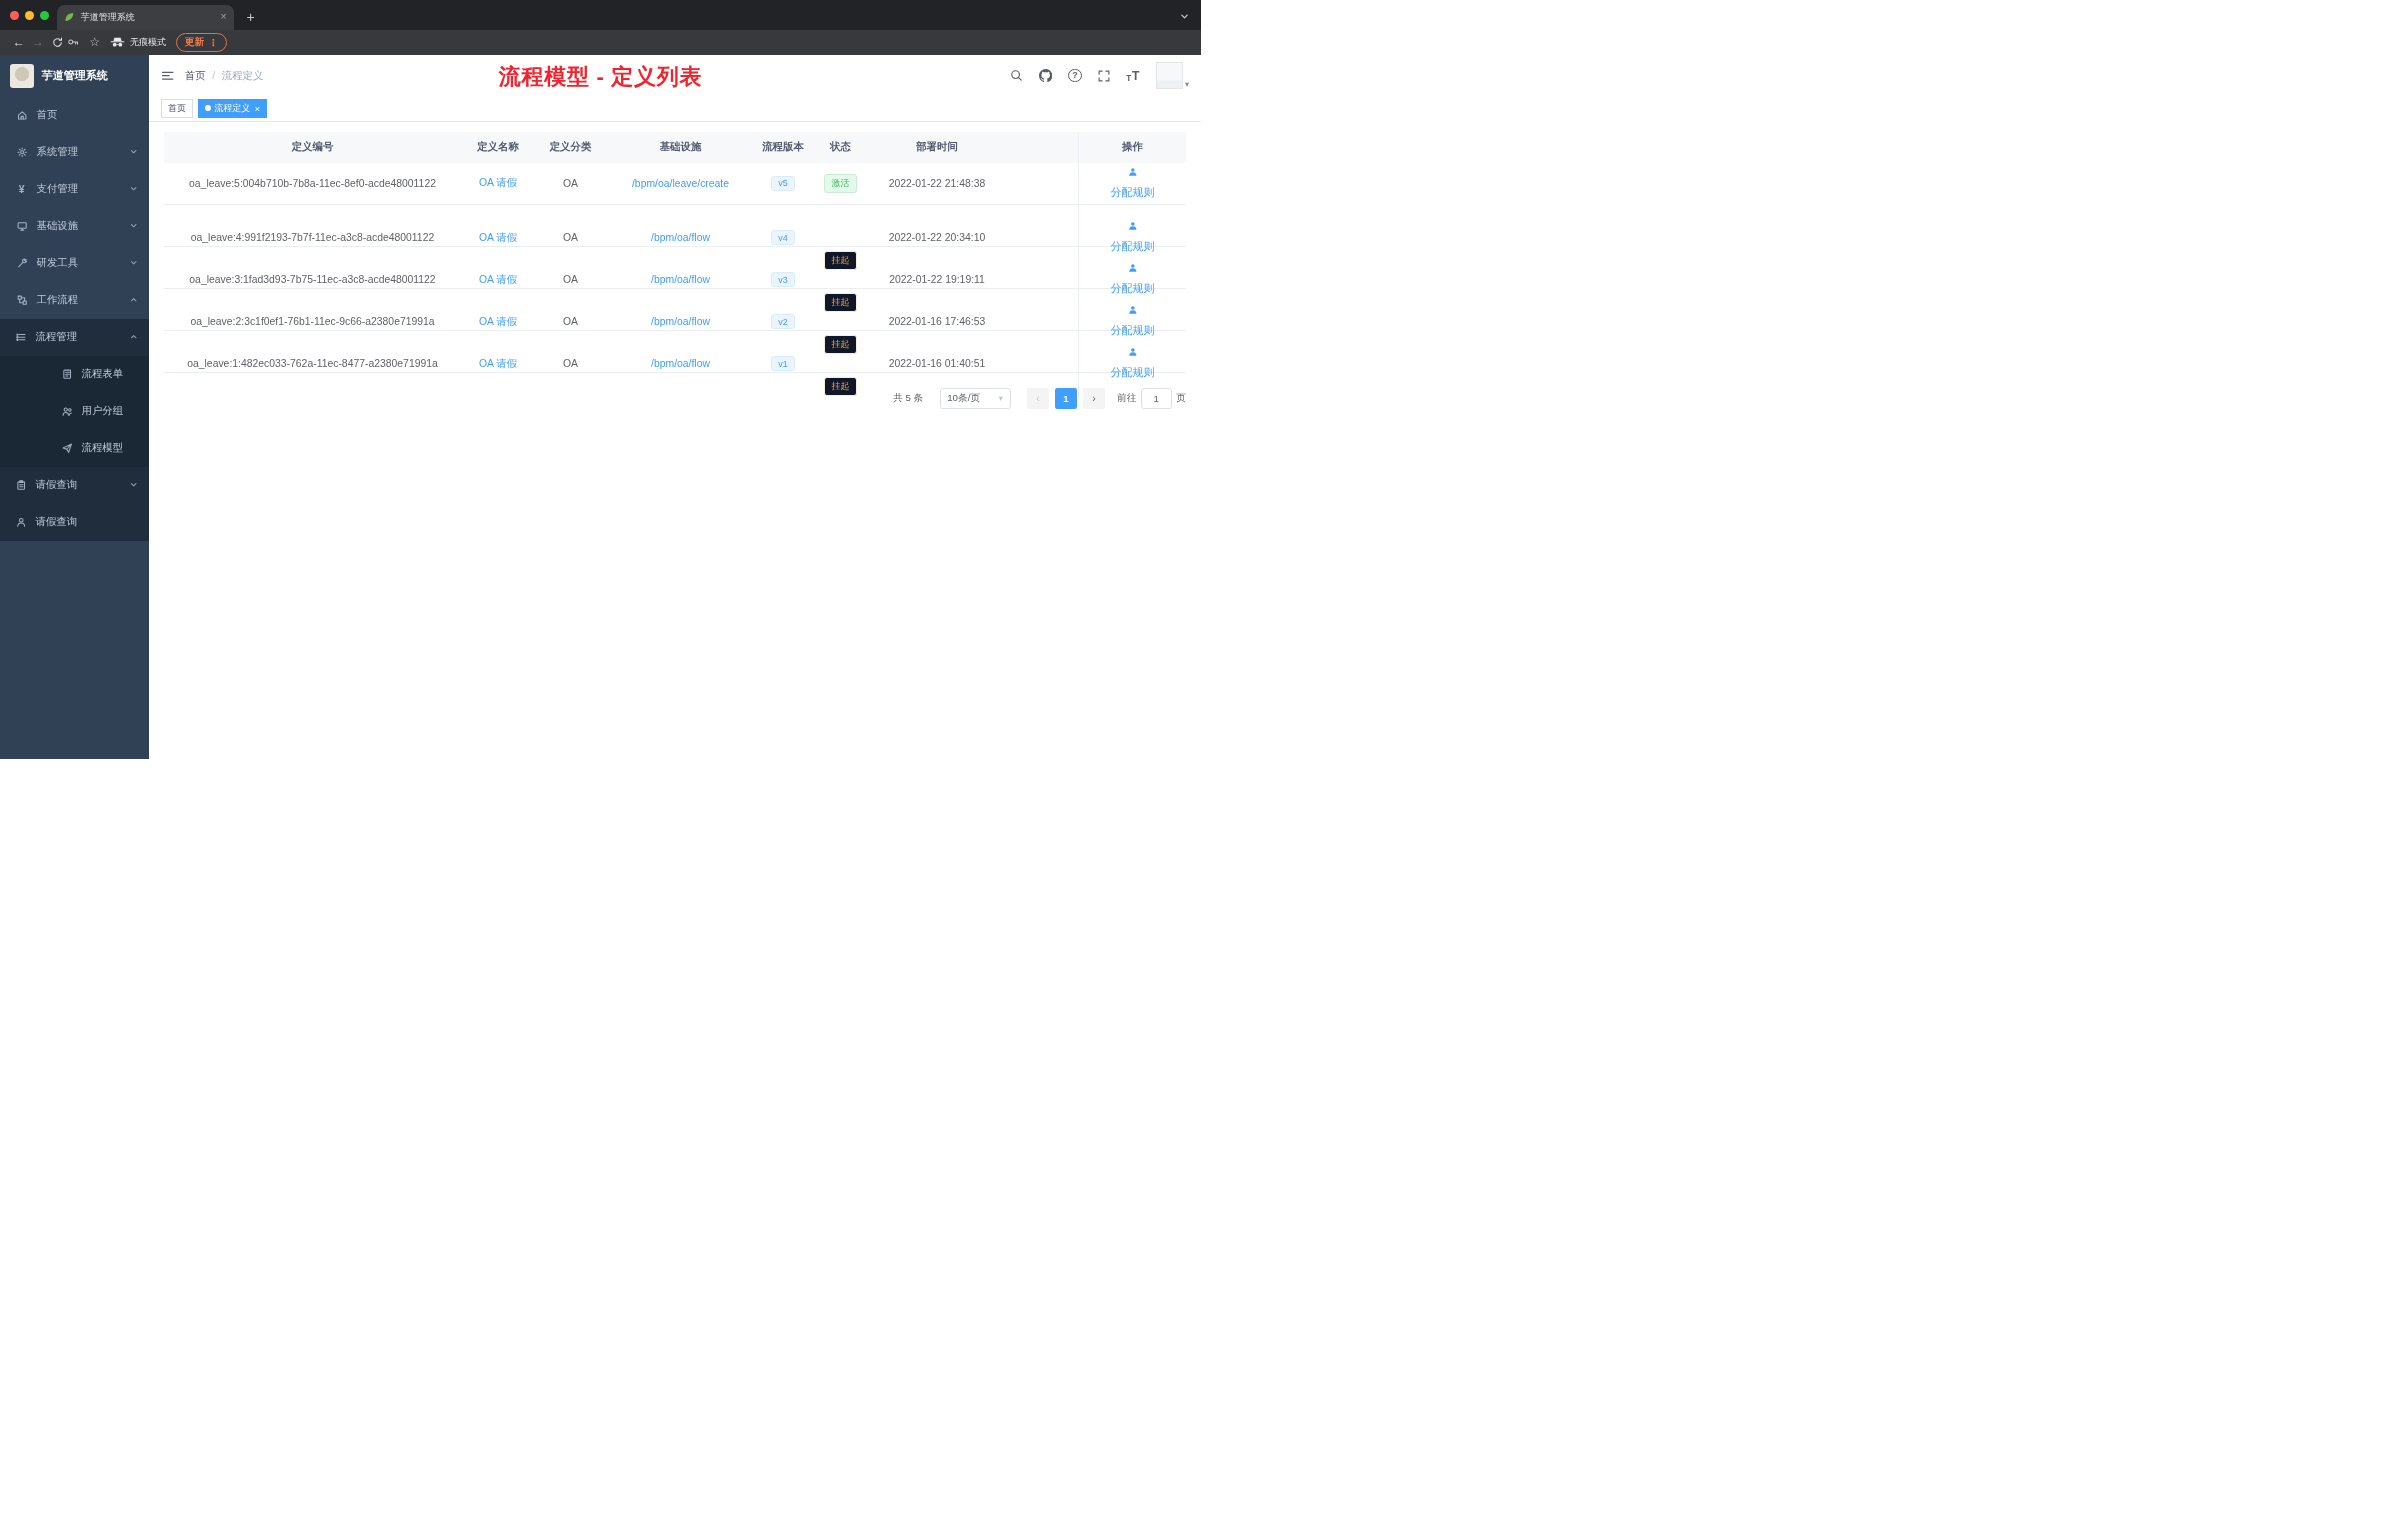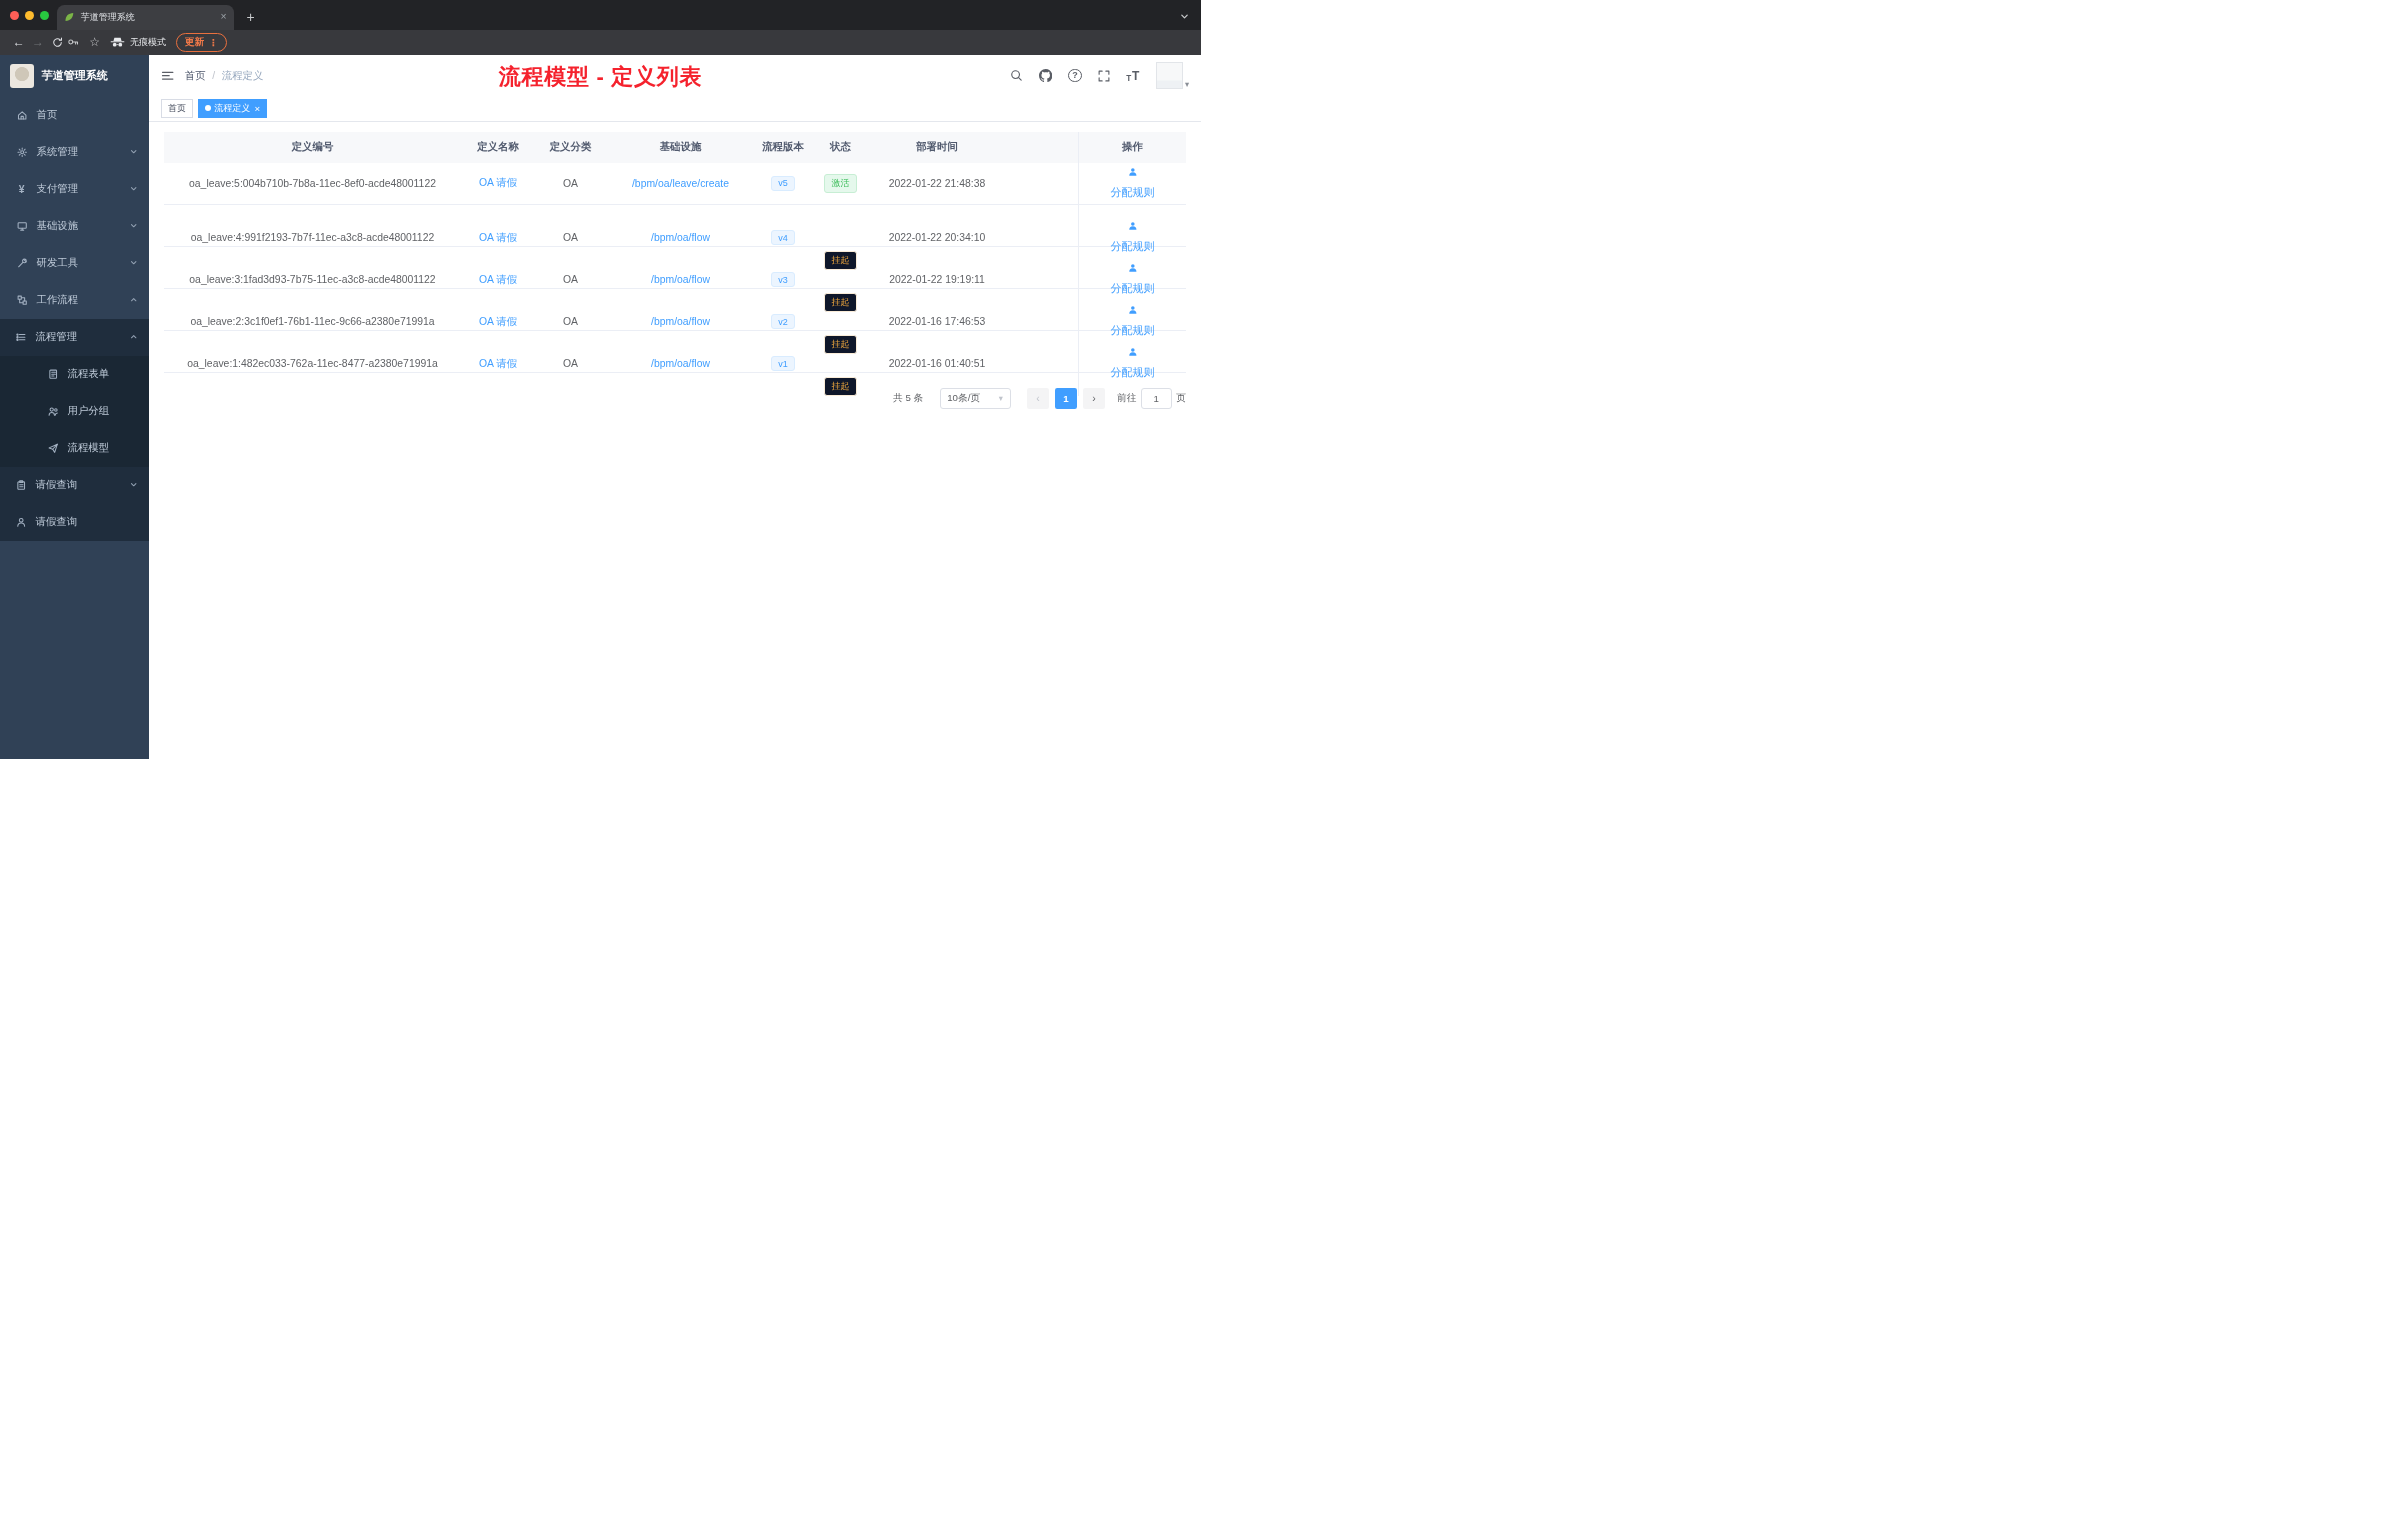--- a/index.html
+++ b/index.html
@@ -46,21 +46,21 @@
   .logo-avatar { width:24px; height:24px; border-radius:3px; background:#ece7df;
                  background-image:radial-gradient(circle at 50% 42%, #cfc7b8 0 6.7px, transparent 7.4px); }
   .logo-title { color:#fff; font-size:11px; font-weight:700; }
   .menu-item { height:37px; display:flex; align-items:center; padding-left:15px; padding-right:25px;
                font-size:10.4px; color:#bfcbd9; position:relative; cursor:pointer; }
   .menu-item .mi { width:13.4px; margin-right:8.2px; display:flex; justify-content:center; color:#a3b1c2; font-size:10.4px; }
   .menu-item .chev { position:absolute; right:12px; color:#93a1b3; display:flex; }
   .menu-item .chev.up { transform:rotate(180deg); }
   .nest { background:#1f2d3d; }
   .menu-item.l2 { padding-left:14px; }
-  .menu-item.l3 { padding-left:46px; background:#1a2734; }
+  .menu-item.l3 { padding-left:60px; background:#1a2734; }
 
   
   .main { flex:1; display:flex; flex-direction:column; background:#fff; min-width:0; }
   .navbar { height:42px; display:flex; align-items:center; padding:0 12px; background:#fff; position:relative; }
   .hamburger { margin-right:10.4px; color:#5a5e66; cursor:pointer; display:flex; }
   .breadcrumb { font-size:10.4px; display:flex; align-items:center; gap:6.7px; }
   .bc-home { color:#515a6e; cursor:pointer; }
   .bc-sep { color:#c0c4cc; }
   .bc-cur { color:#97a8be; }
   .nav-right { margin-left:auto; display:flex; align-items:center; gap:16.3px; color:#5a5e66; }

